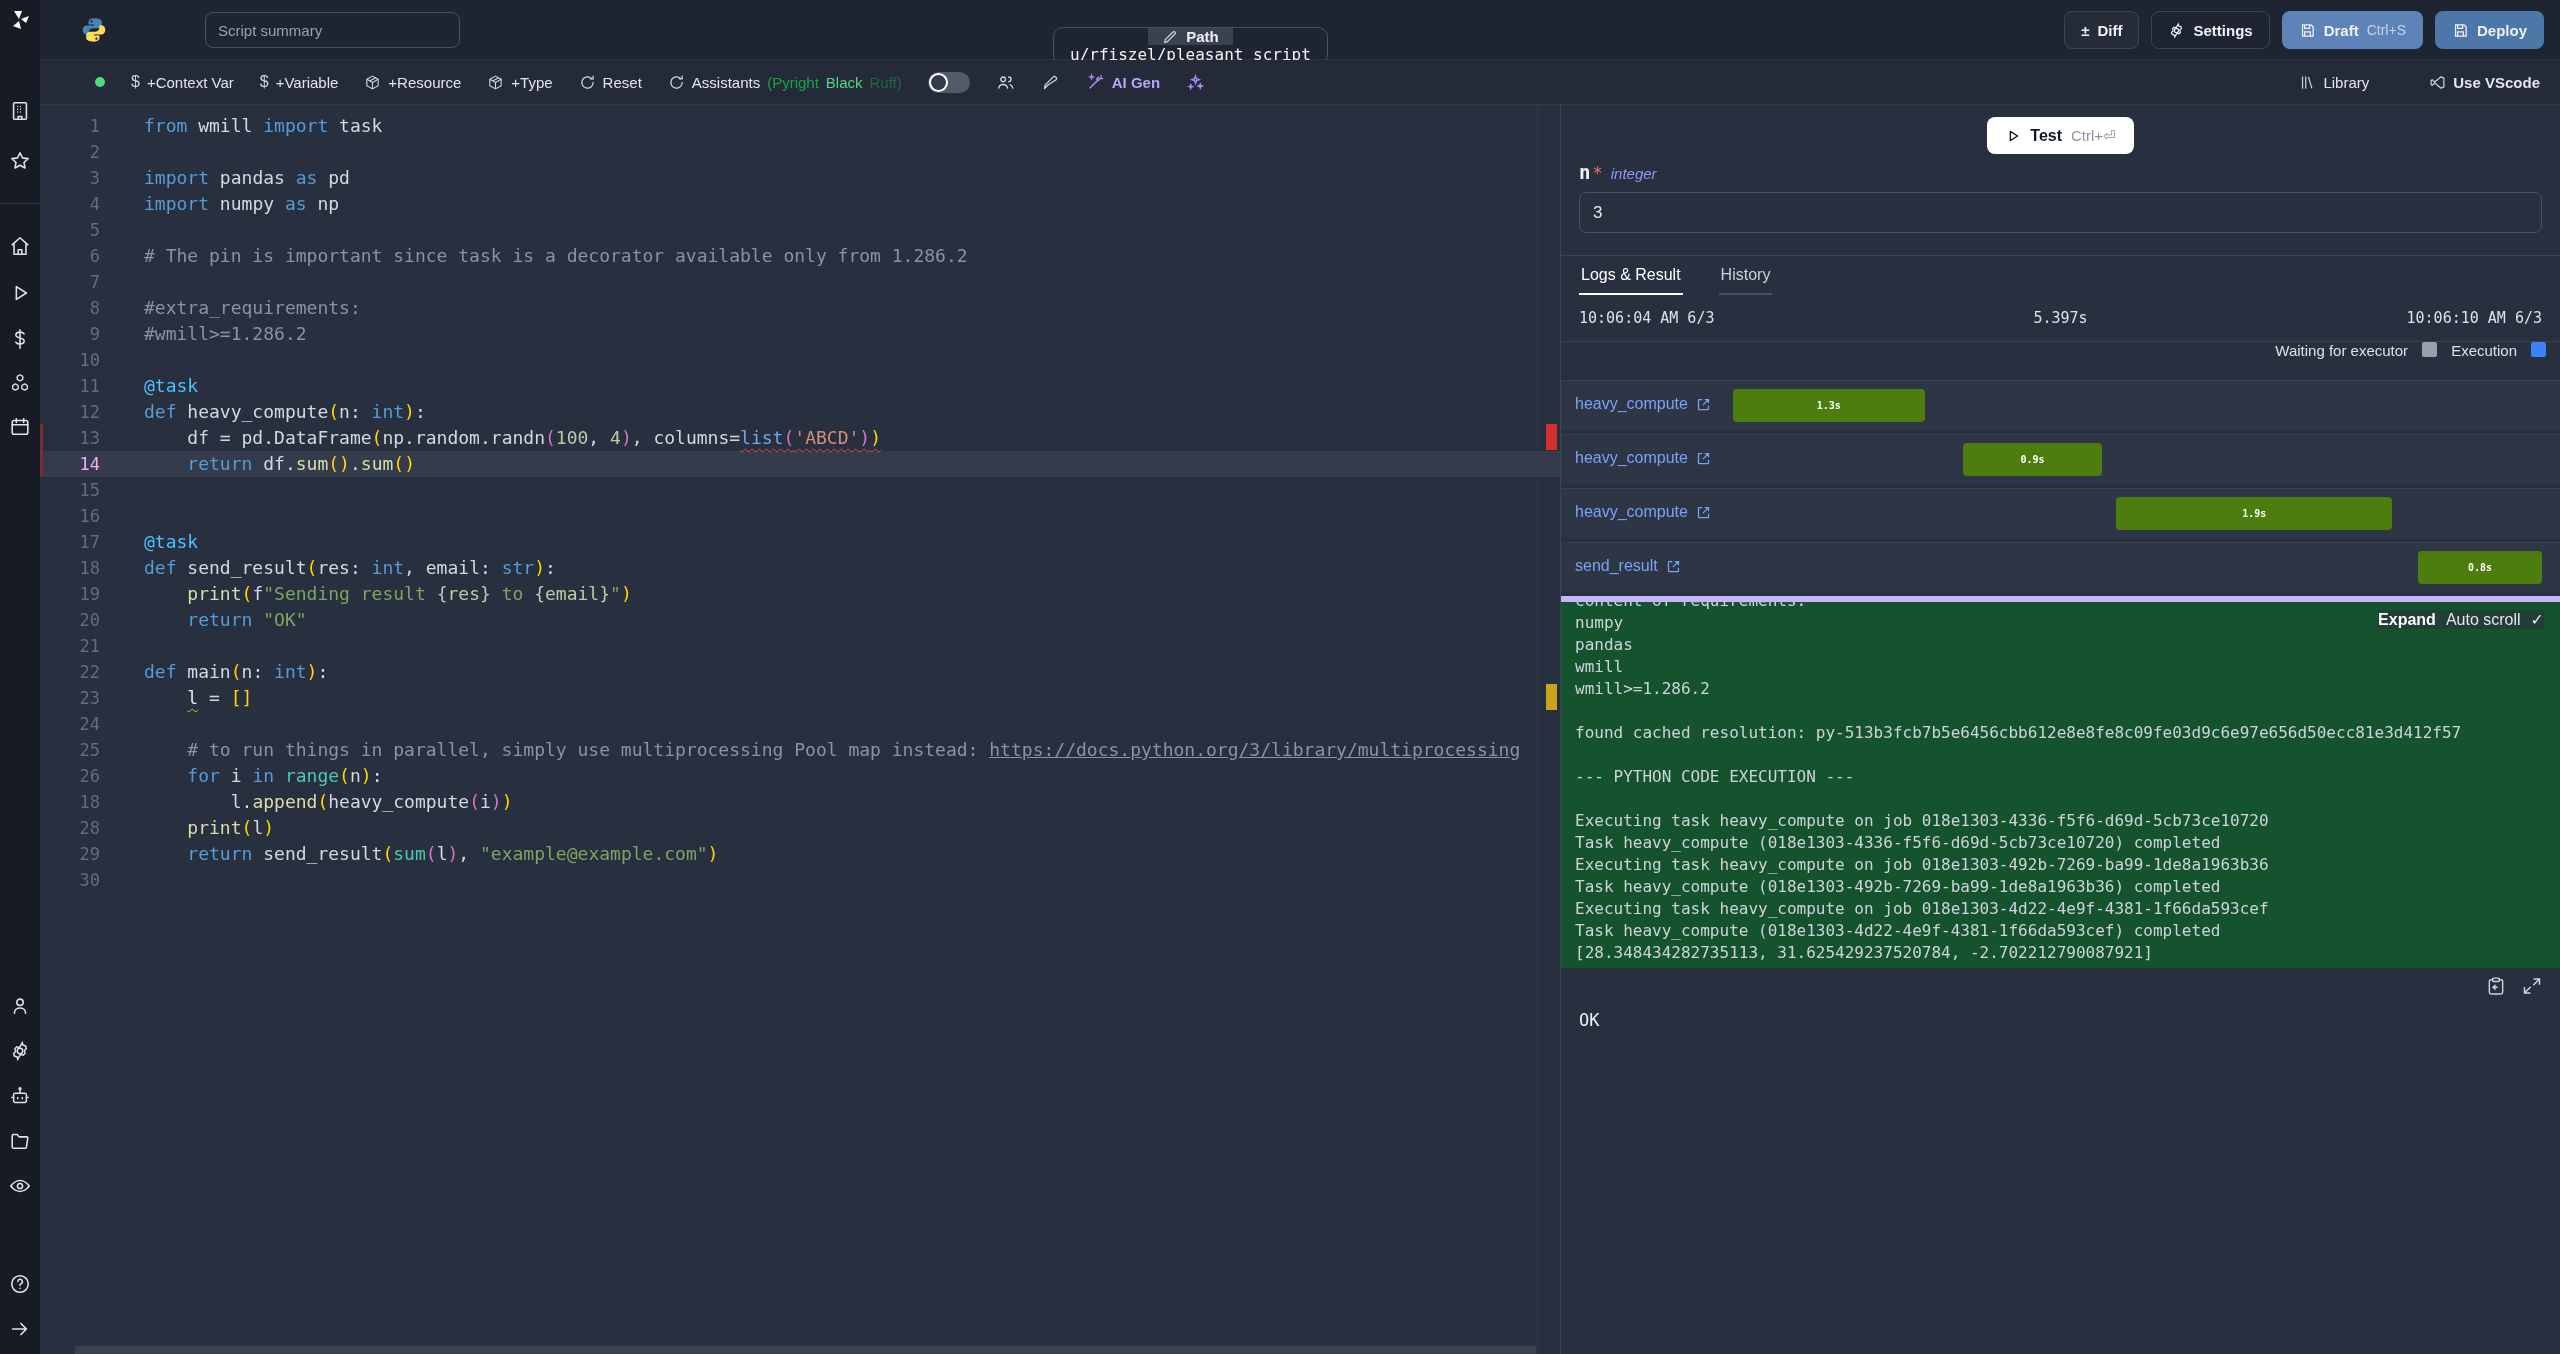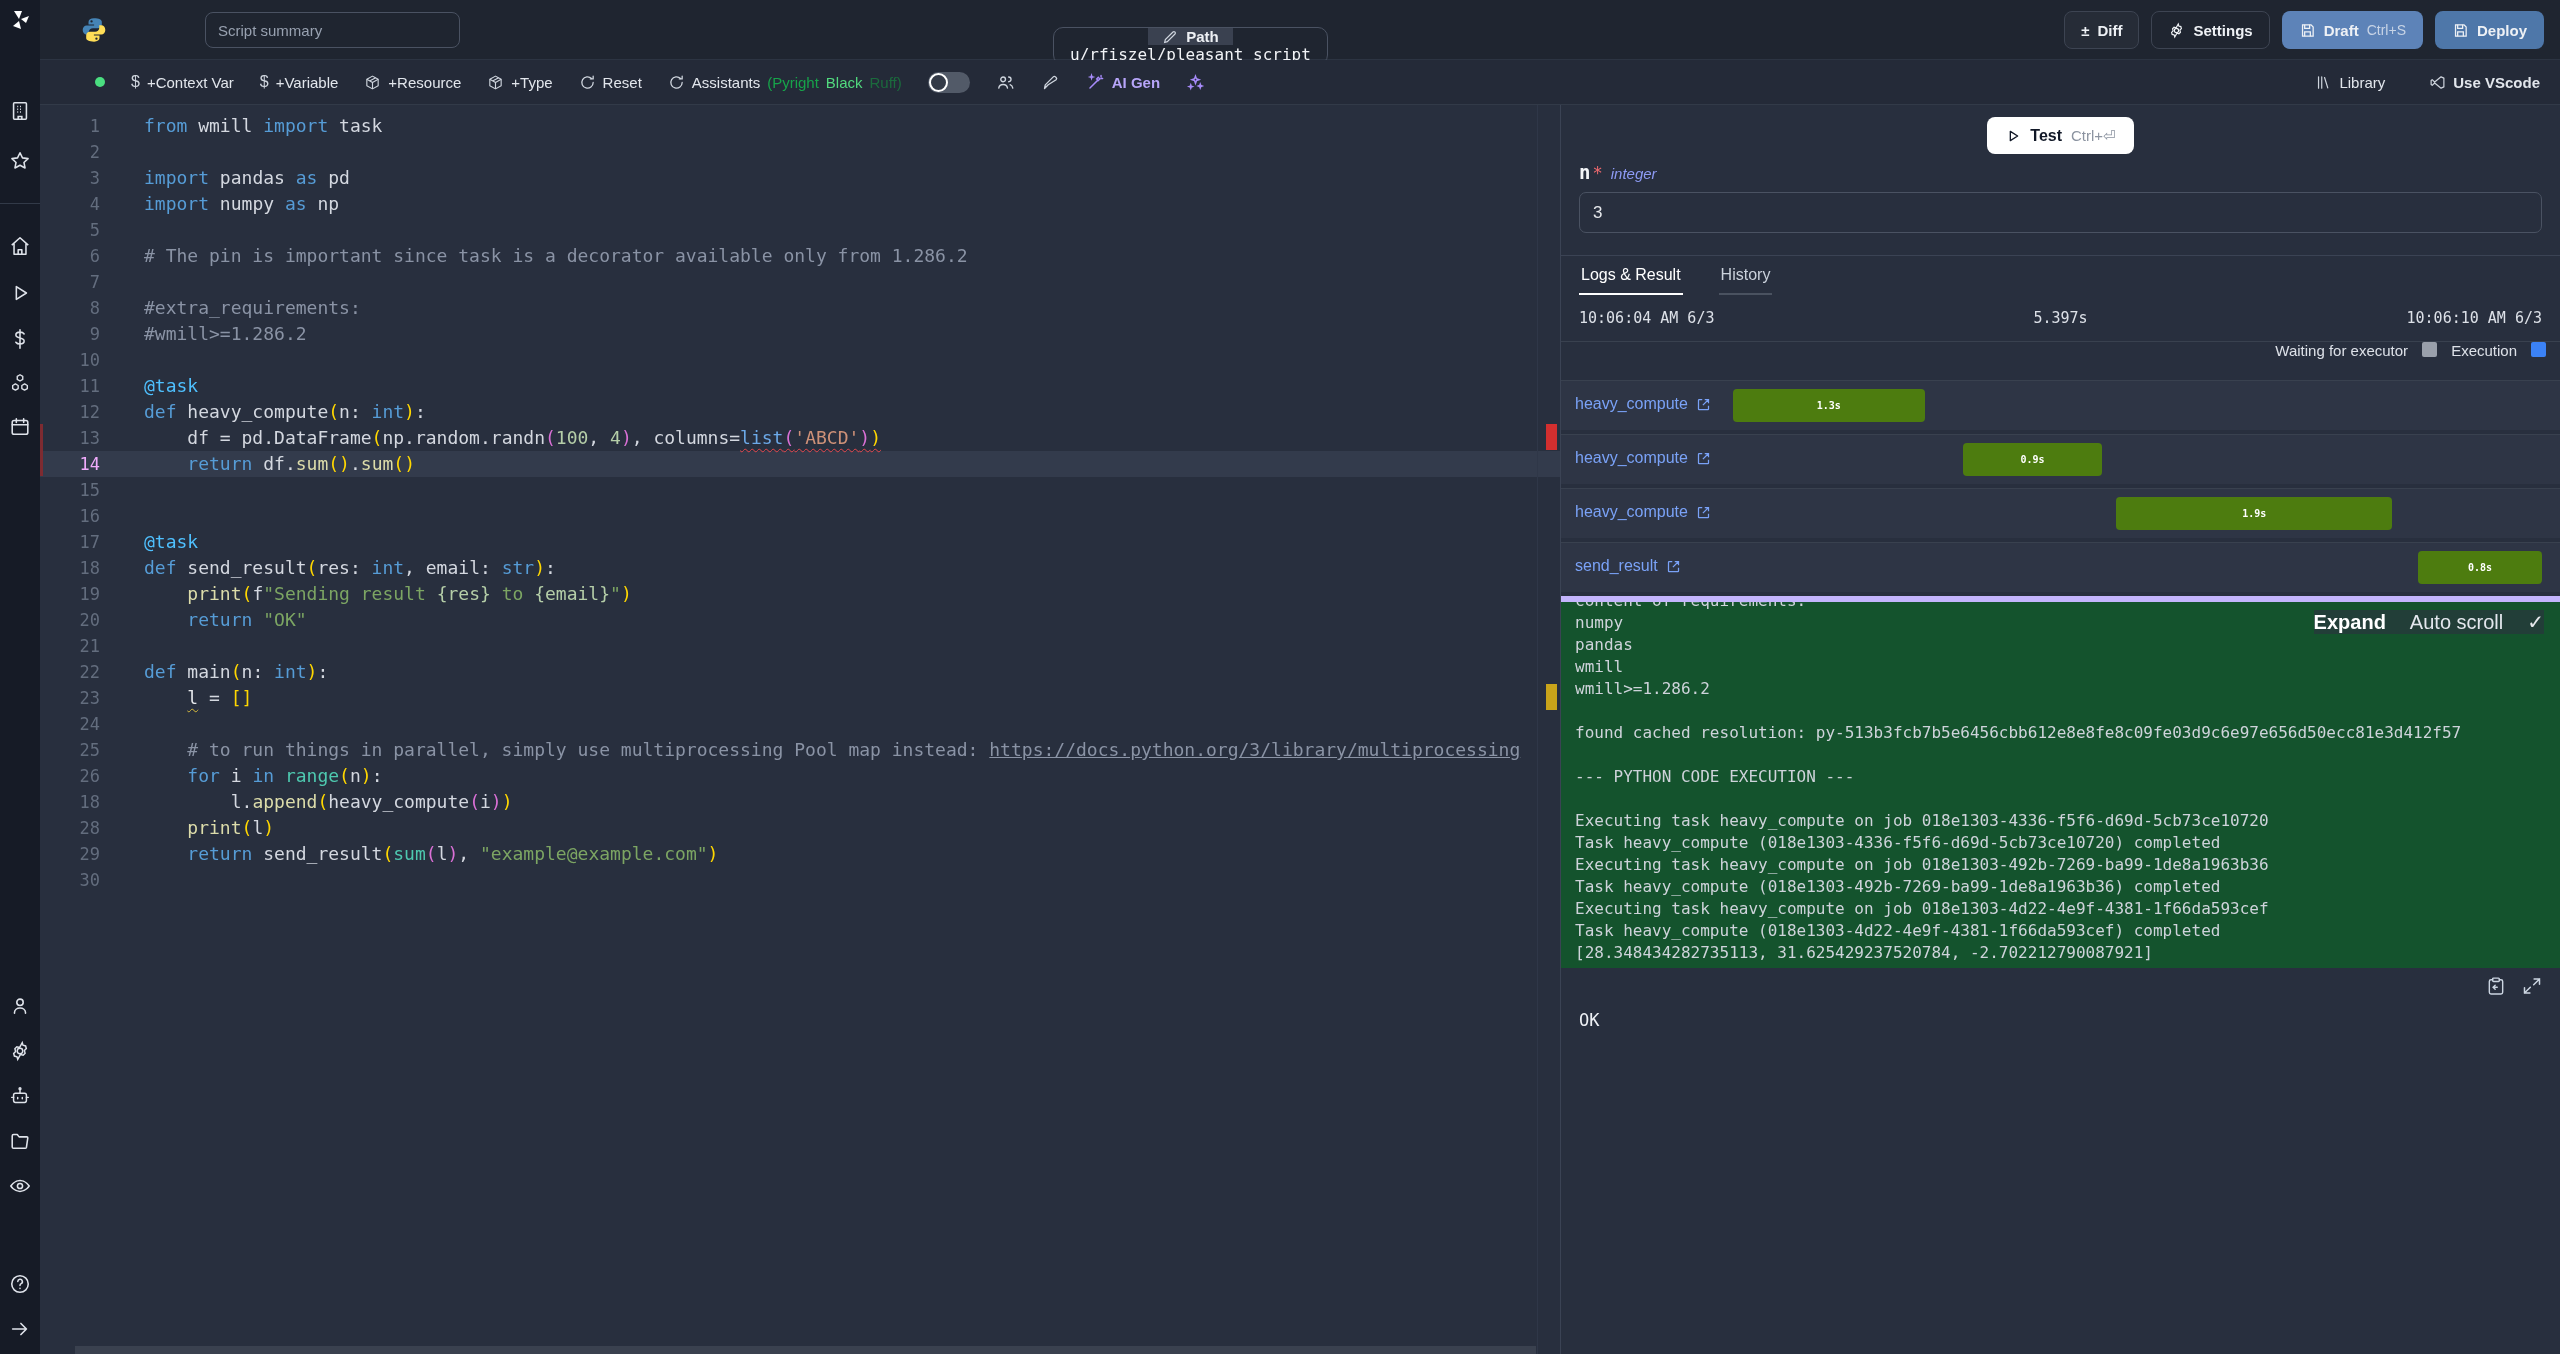--- a/index.html
+++ b/index.html
@@ -46,21 +46,21 @@
   .dot{width:10px;height:10px;border-radius:50%;background:#4ade80;}
   .tb-ico{color:#cfd5de;font-size:16px;}
   .assist-langs{color:#17a34a;}
   .assist-black{color:#51d97e;}
   .assist-ruff{color:#1b6b3d;}
   .toggle{width:42px;height:21px;border-radius:11px;background:#525a68;position:relative;cursor:pointer;}
   .toggle::before{content:"";position:absolute;left:1px;top:1px;width:19px;height:19px;border-radius:50%;
      background:#343b48;border:2.5px solid #fff;box-sizing:border-box;}
   .ai-gen{color:#b7a5f9;font-weight:bold;}
   .purple{color:#a78bfa;}
-  .tb-right{margin-left:auto;margin-right:20px;display:flex;align-items:center;gap:44px;}
+  .tb-right{margin-left:auto;margin-right:20px;display:flex;align-items:center;gap:60px;}
 
   
   .content{position:relative;flex:1;display:flex;min-height:0;}
 
   
   .editor{position:relative;width:1520px;flex:none;background:#282f3e;overflow:hidden;}
   .code-rows{position:absolute;left:0;top:8px;right:0;}
   .code-row{display:flex;height:26px;line-height:26px;white-space:pre;
      font-family:"DejaVu Sans Mono",monospace;font-size:18px;}
   .code-row.cur{background:#333b4c;}
@@ -109,21 +109,21 @@
   .g-row{position:relative;height:50px;background:#2e3545;border-top:1px solid #39414f;}
   .g-label{position:absolute;left:14px;top:14px;display:flex;align-items:center;gap:8px;
      color:#7aa2f7;font-size:16px;cursor:pointer;}
   .g-bar{position:absolute;top:8px;height:33px;background:#4d7c0f;border-radius:4px;color:#fff;
      font-family:"DejaVu Sans Mono",monospace;font-size:10px;font-weight:bold;
      display:flex;align-items:center;justify-content:center;}
   .logbox{position:relative;margin-top:4px;height:372px;background:#14532d;border-top:6px solid #c4b5fd;
      overflow:hidden;flex:none;}
   .log-inner{margin-top:-12px;padding:0 14px;}
   .log-line{font-family:"DejaVu Sans Mono",monospace;font-size:16px;line-height:22px;color:#ced3da;white-space:pre;}
-  .log-float{position:absolute;top:8px;right:16px;display:flex;align-items:center;gap:24px;font-size:20px;
+  .log-float{position:absolute;top:8px;right:16px;display:flex;align-items:center;gap:10px;font-size:16px;
      background:rgba(43,49,63,.6);}
   .expand-lbl{font-weight:bold;color:#fff;cursor:pointer;}
   .autoscroll-lbl{color:#e3e7ed;cursor:pointer;}
   .log-footer{display:flex;justify-content:flex-end;gap:16px;padding:8px 18px 0 0;color:#cbd5e1;flex:none;}
   .result-line{padding:14px 0 0 18px;font-family:"DejaVu Sans Mono",monospace;font-size:17px;color:#eef1f5;flex:none;}
   .copy-row{display:flex;align-items:center;gap:9px;padding:16px 0 0 22px;font-size:15px;font-weight:bold;
      color:#eef1f5;cursor:pointer;flex:none;}
   .icon-btn{cursor:pointer;color:#cbd5e1;}
 </style>
 </head>

